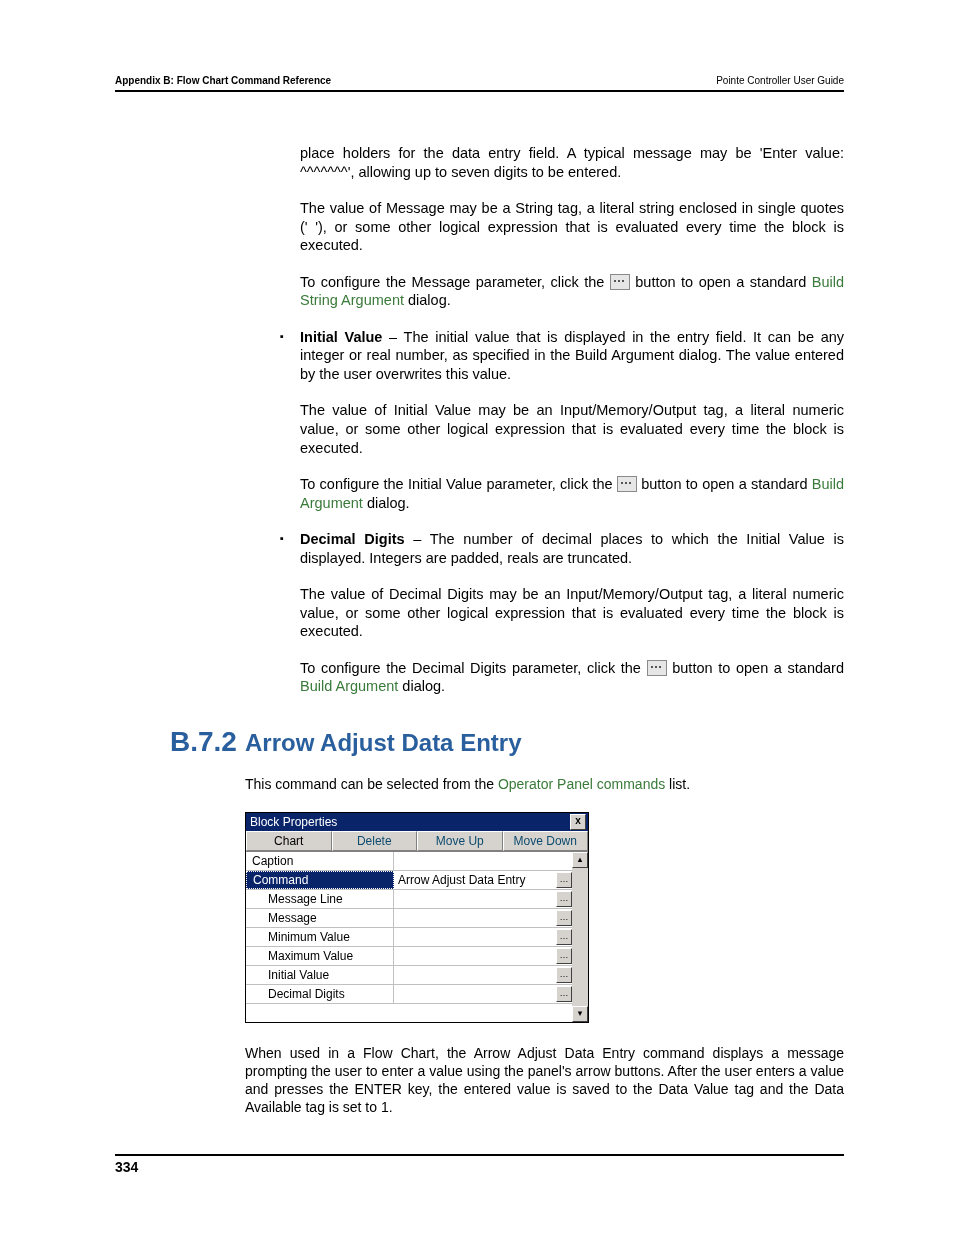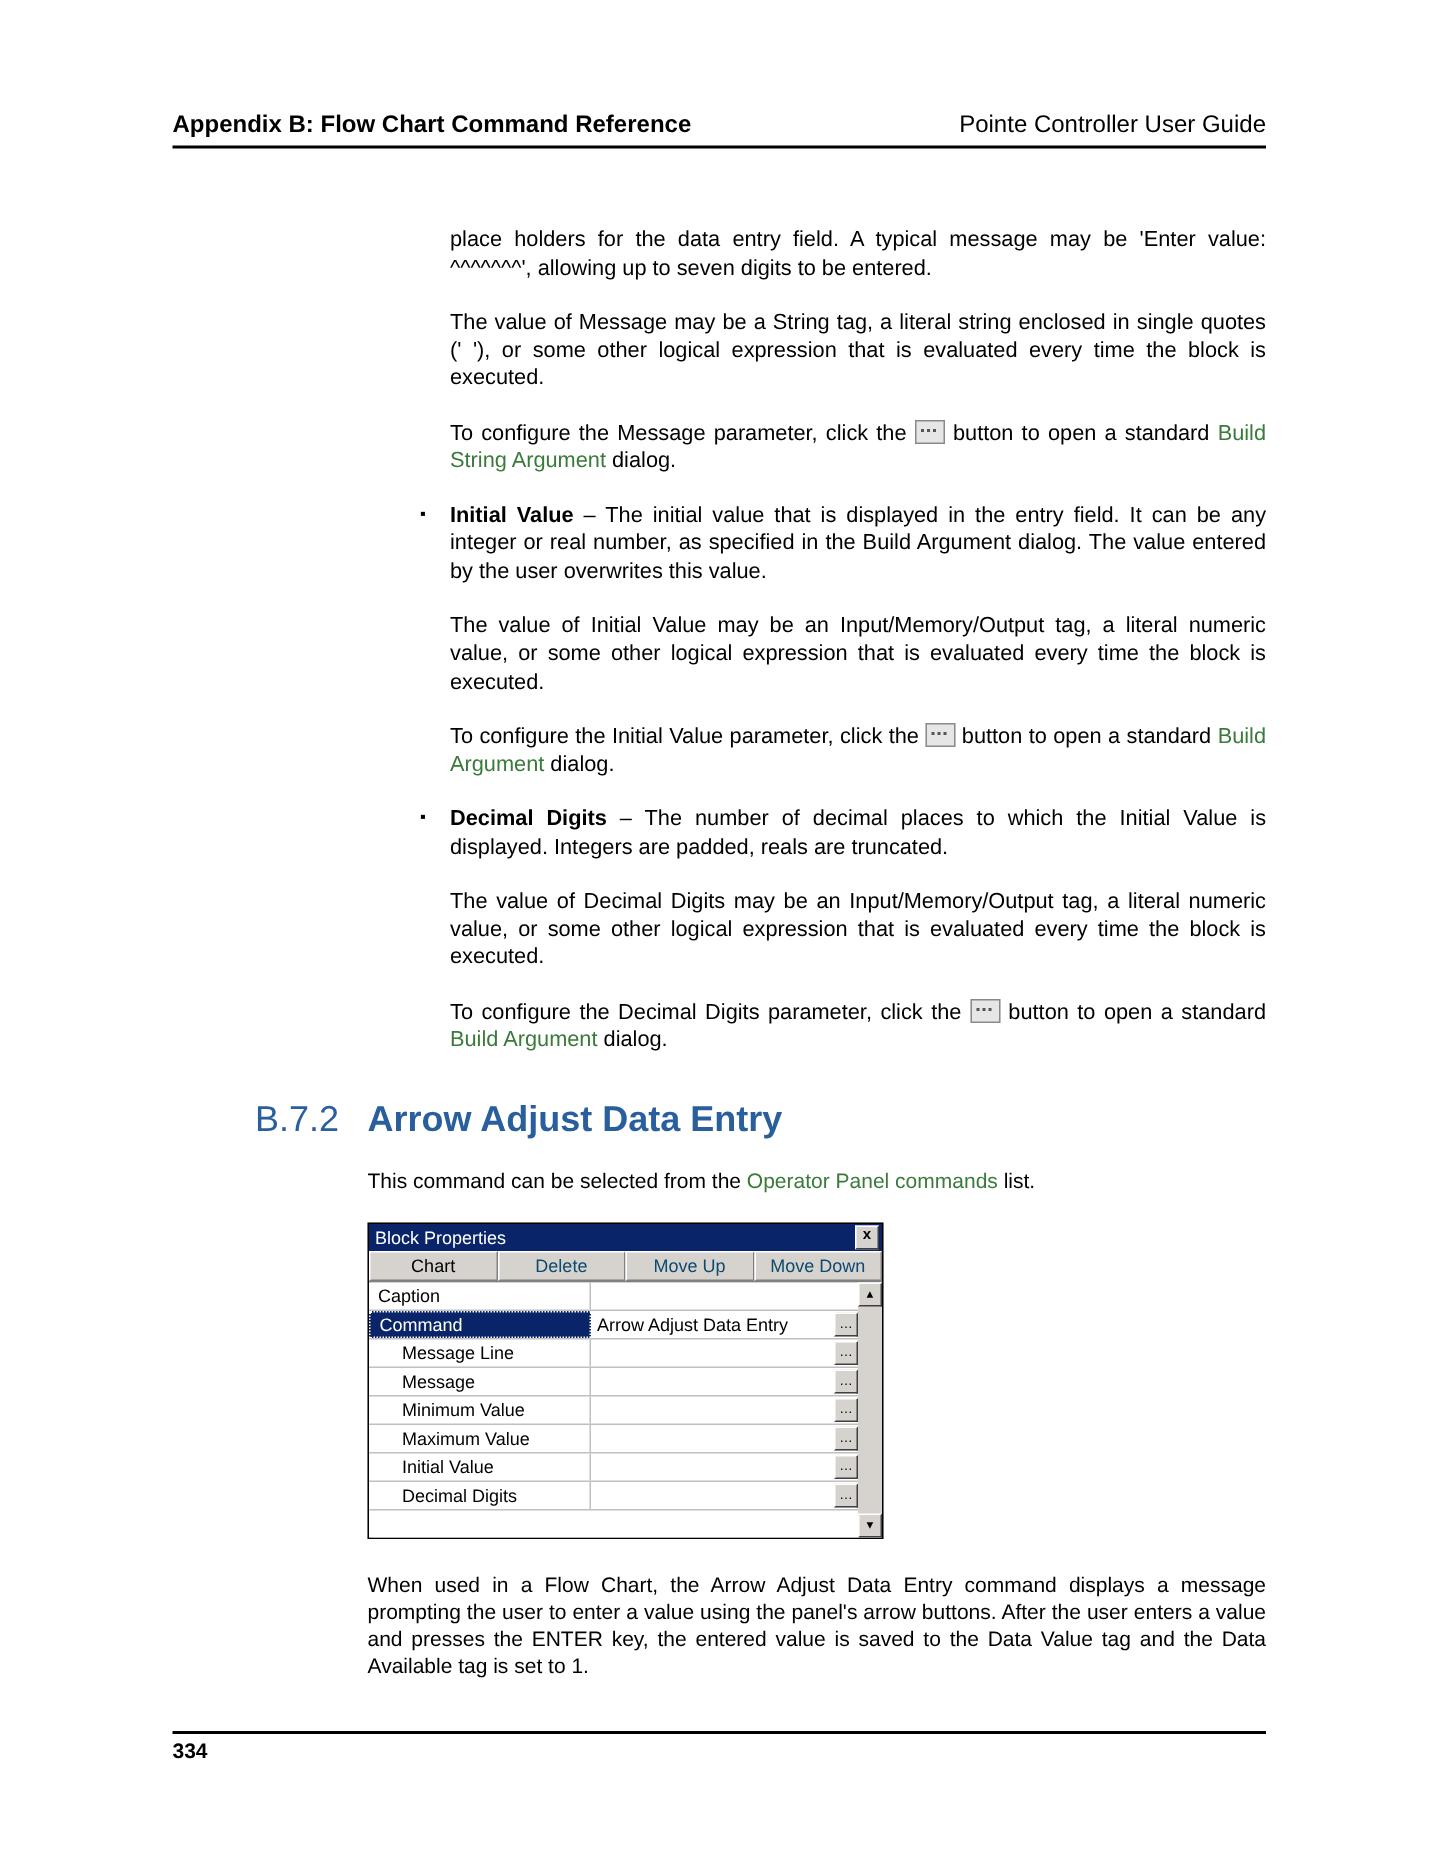--- a/index.html
+++ b/index.html
@@ -12,21 +12,21 @@
   .page {
     width: 954px;
     height: 1235px;
     position: relative;
     box-sizing: border-box;
     padding: 75px 110px 0 115px;
   }
   .hdr {
     display: flex;
     justify-content: space-between;
-    font-size: 16px;
+    font-size: 10px;
     border-bottom: 2px solid #000;
     padding-bottom: 4px;
   }
   .hdr-left { font-weight: bold; }
   .hdr-right { font-weight: normal; }
   .body-col {
     margin-left: 185px;
     margin-right: 0;
     margin-top: 52px;
     font-size: 14.5px;
@@ -61,22 +61,22 @@
   ul.bullets p { margin-top: 0; }
   .section-head {
     display: flex;
     align-items: baseline;
     margin-top: 30px;
     margin-bottom: 18px;
     margin-left: 55px;
   }
   .section-num {
     font-family: Arial, Helvetica, sans-serif;
-    font-weight: normal;
-    font-size: 24px;
+    font-weight: bold;
+    font-size: 28px;
     color: #2a5f9e;
     width: 75px;
   }
   .section-title {
     font-family: Arial, Helvetica, sans-serif;
     font-weight: bold;
     font-size: 24px;
     color: #2a5f9e;
   }
   .intro-col {

